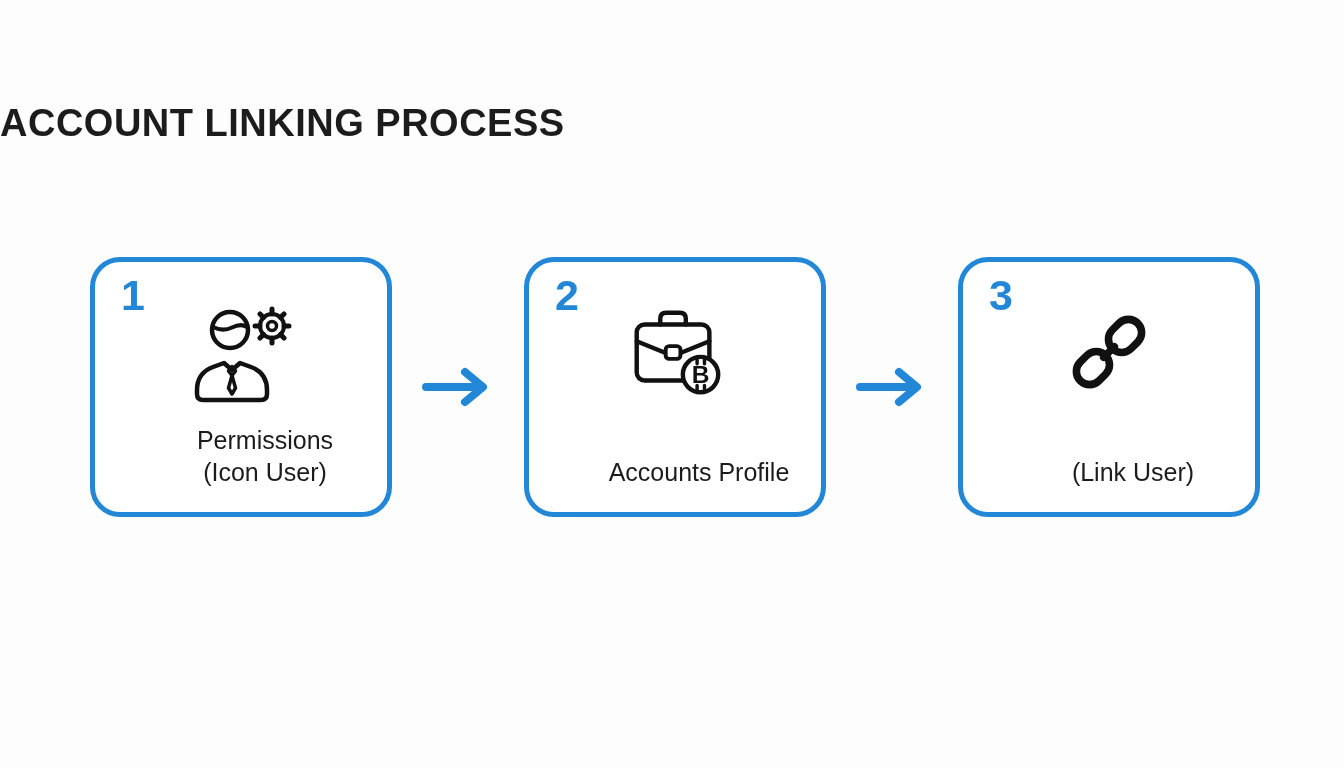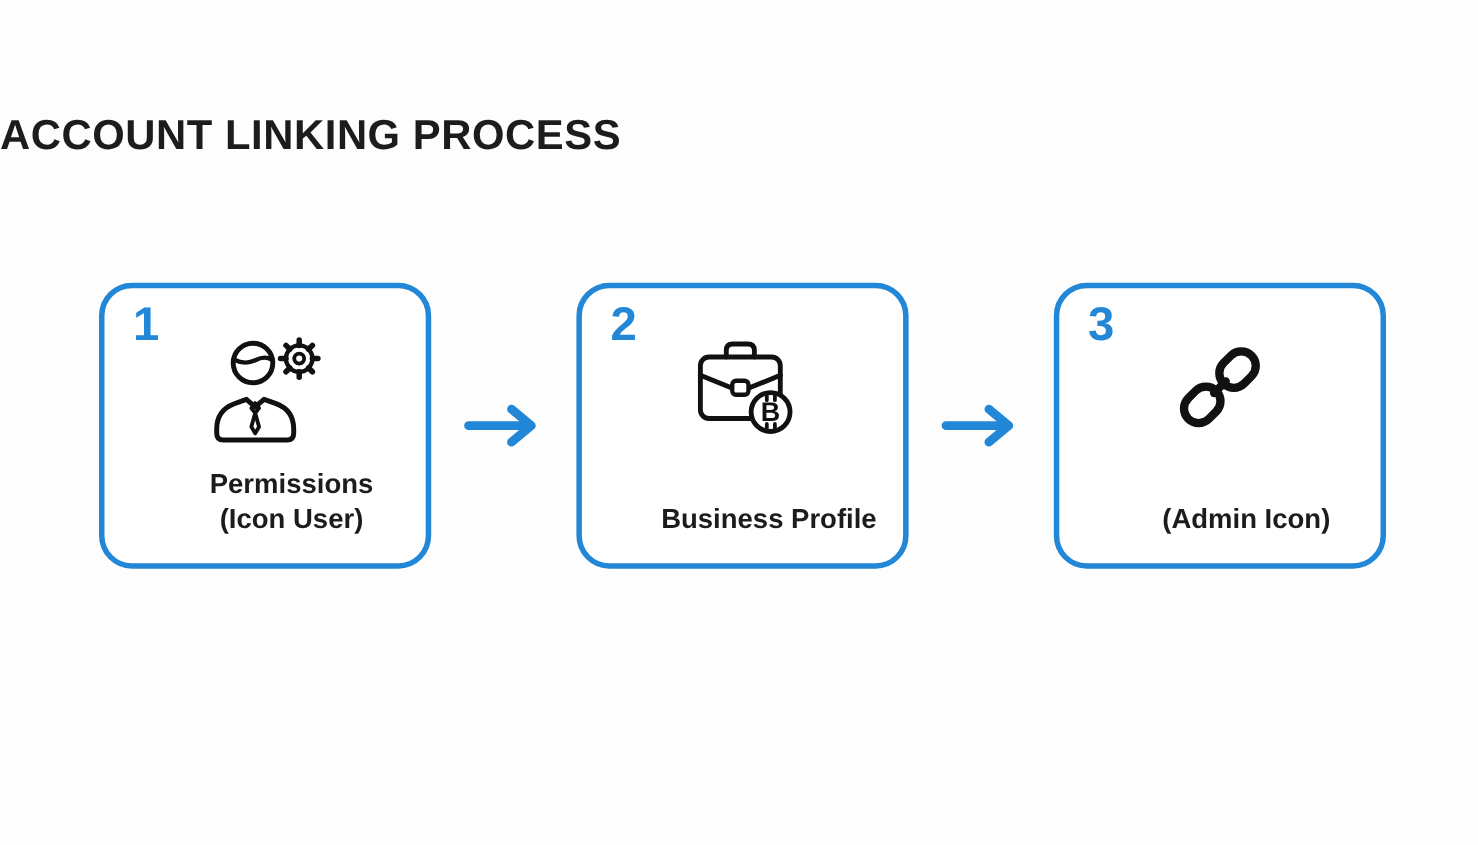--- a/index.html
+++ b/index.html
@@ -68,21 +68,21 @@
     justify-content: center;
     color: var(--icon-stroke);
   }
   .step-labels {
     position: absolute;
     bottom: 24px;
     left: 0;
     width: 100%;
     text-align: center;
     font-size: 25px;
-    font-weight: 700;
+    font-weight: 400;
     line-height: 32px;
     color: var(--text);
     padding-left: 48px;
   }
   .arrow-gap {
     width: 132px;
     display: flex;
     align-items: center;
     justify-content: center;
     color: var(--accent);
@@ -147,21 +147,21 @@
             <rect x="45.5" y="49" width="15" height="13" rx="3.5" stroke-width="4" fill="var(--box-background)"></rect>
           </g>
           <g>
             <circle cx="81" cy="78" r="18" stroke-width="4.5" fill="var(--box-background)"></circle>
             <text class="bitcoin-letter" x="81" y="86.5" font-size="25" text-anchor="middle" fill="currentColor" stroke="none">B</text>
             <path d="M77.5,63 V67 M85,63 V67 M77.5,89 V93 M85,89 V93" stroke-width="3.5" stroke-linecap="round"></path>
           </g>
         </svg>
       </div>
       <div class="step-labels">
-        <div>Business Profile</div>
+        <div>Accounts Profile</div>
       </div>
     </div>
 
     <div class="arrow-gap">
       <svg width="78" height="44" viewBox="0 0 78 44" fill="none" stroke="currentColor">
         <path d="M7,22 H60" stroke-width="8" stroke-linecap="round"></path>
         <path d="M46,7 L64,22 L46,37" stroke-width="8" stroke-linecap="round" stroke-linejoin="round"></path>
       </svg>
     </div>
 
@@ -170,18 +170,18 @@
       <div class="step-icon-wrap">
         <svg width="104" height="104" viewBox="0 0 110 110" fill="none" stroke="currentColor">
           <g transform="rotate(-45 55 55)" stroke-width="8" stroke-linecap="round">
             <rect x="12" y="41" width="38" height="28" rx="14"></rect>
             <rect x="60" y="41" width="38" height="28" rx="14"></rect>
             <path d="M47,55 L63,55"></path>
           </g>
         </svg>
       </div>
       <div class="step-labels">
-        <div>(Admin Icon)</div>
+        <div>(Link User)</div>
       </div>
     </div>
 
   </div>
 </div>
 
 </body></html>

